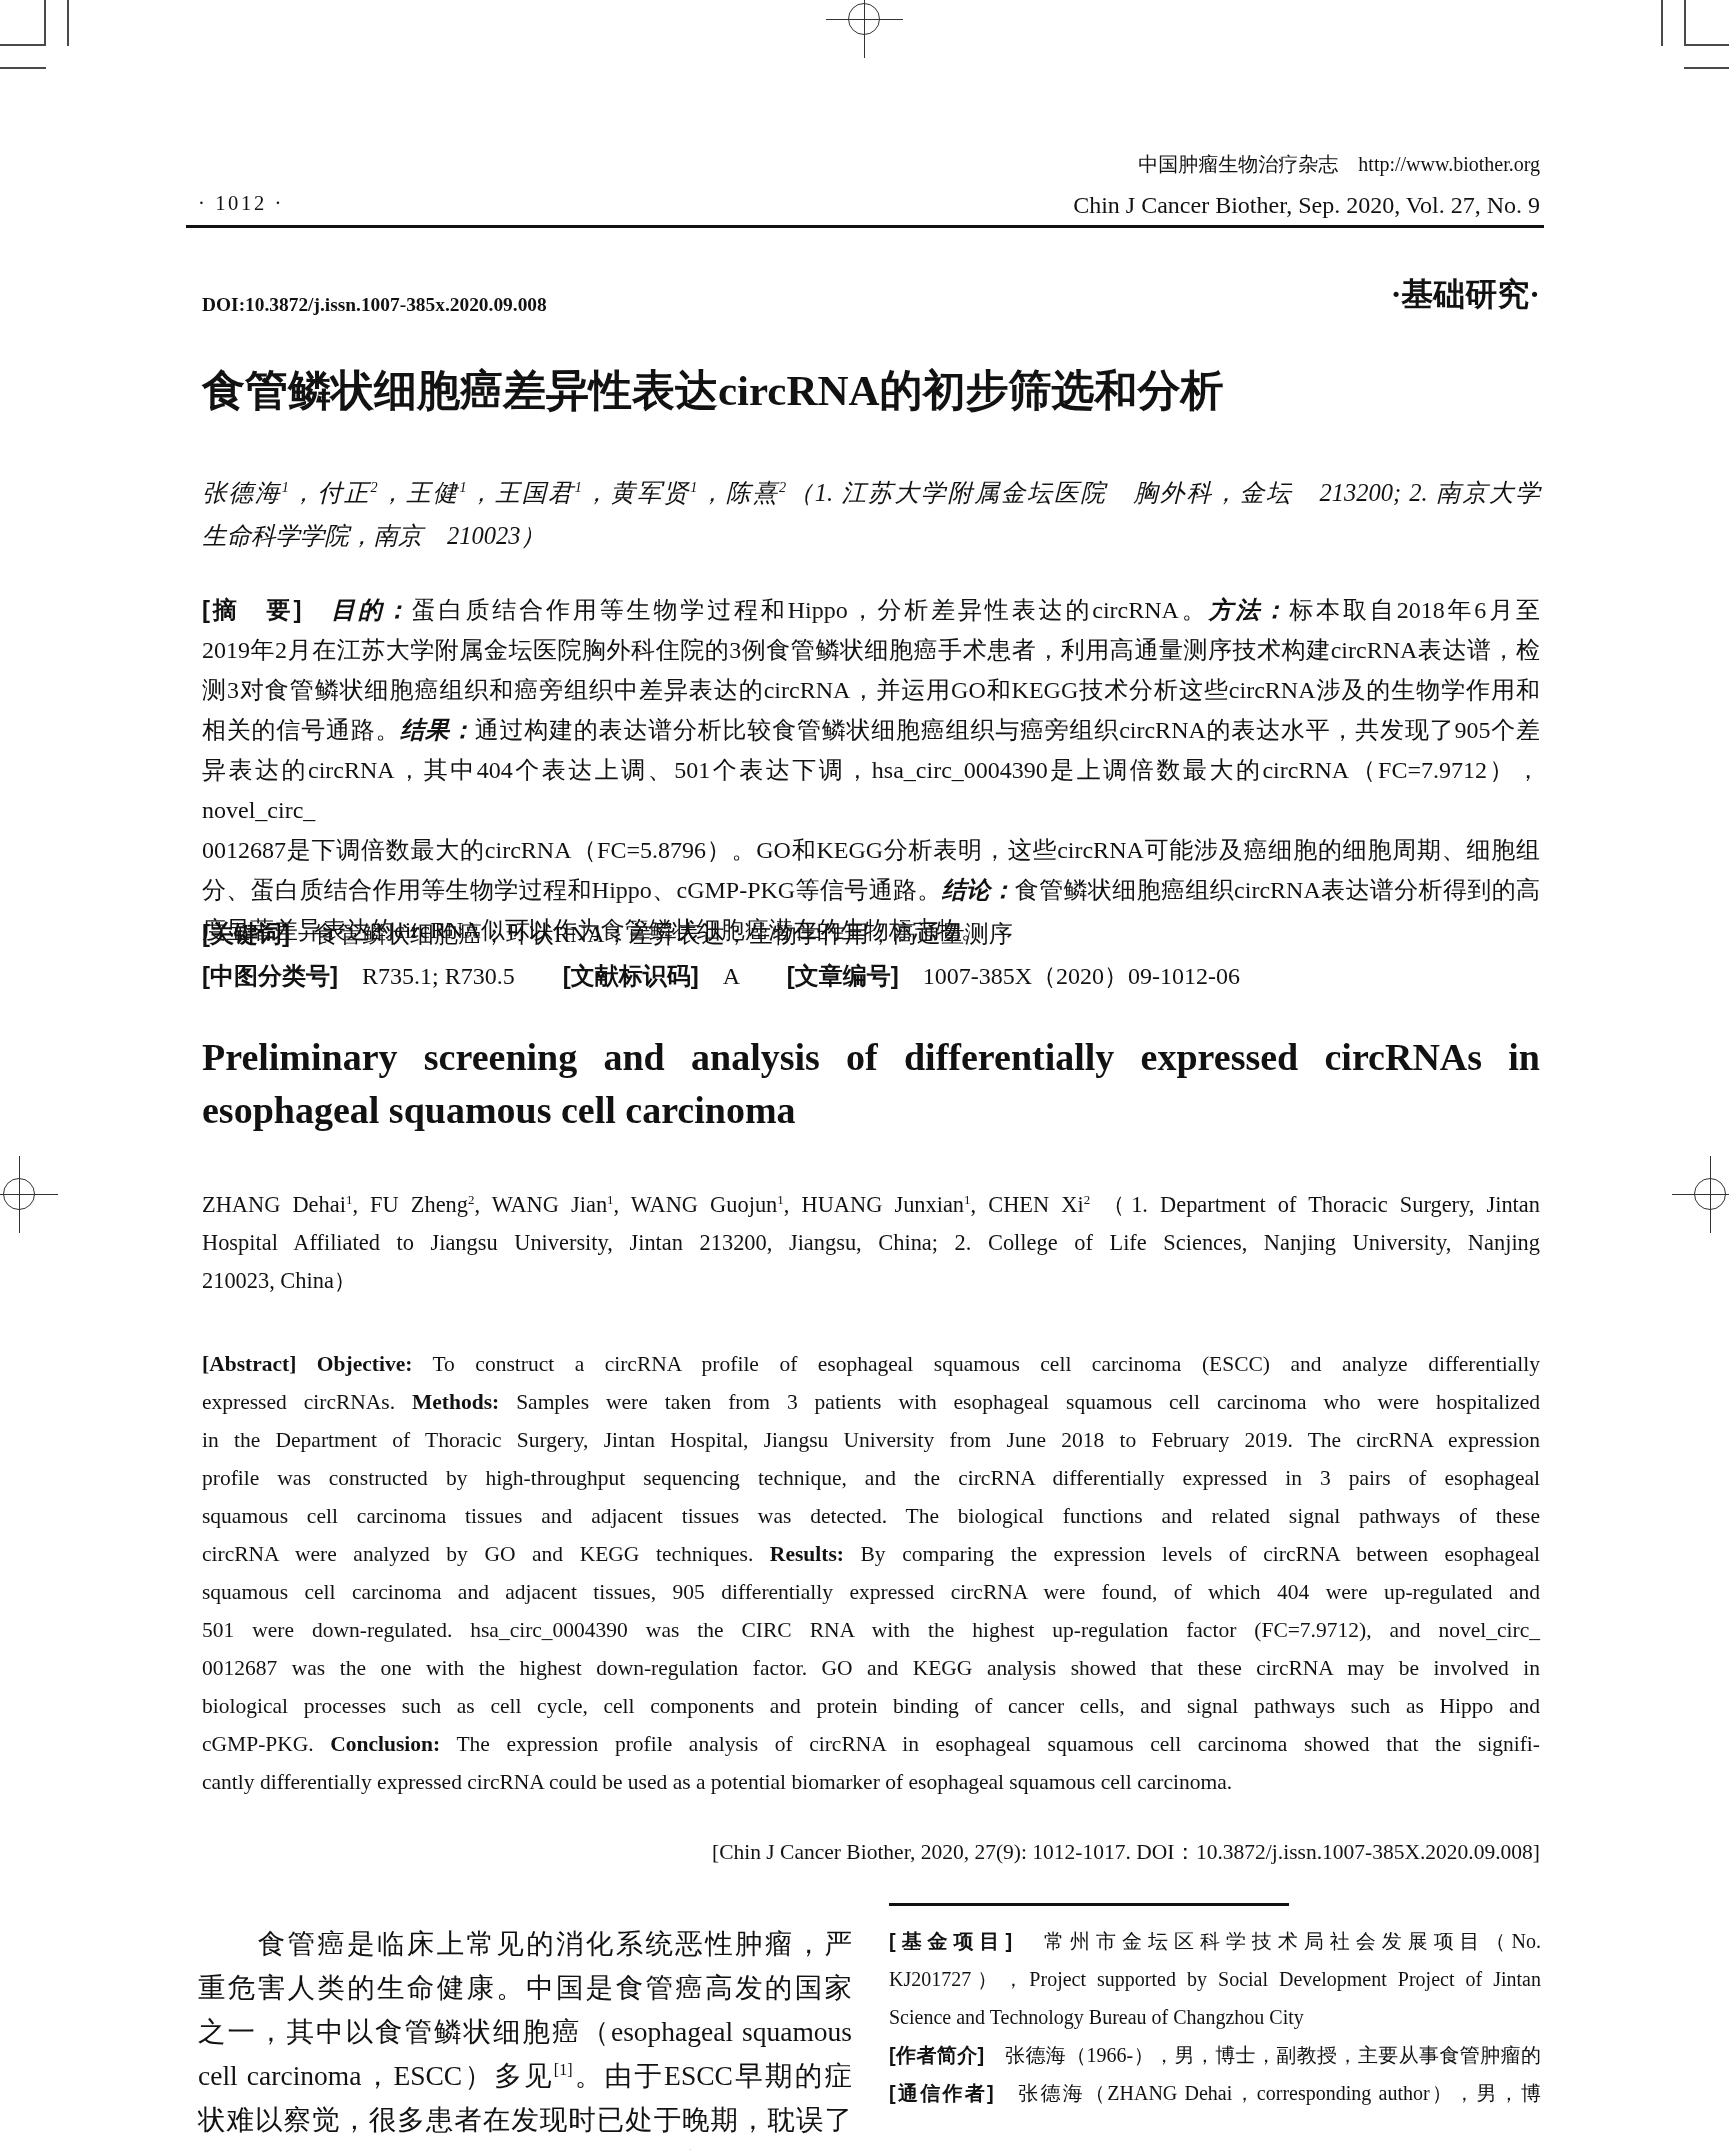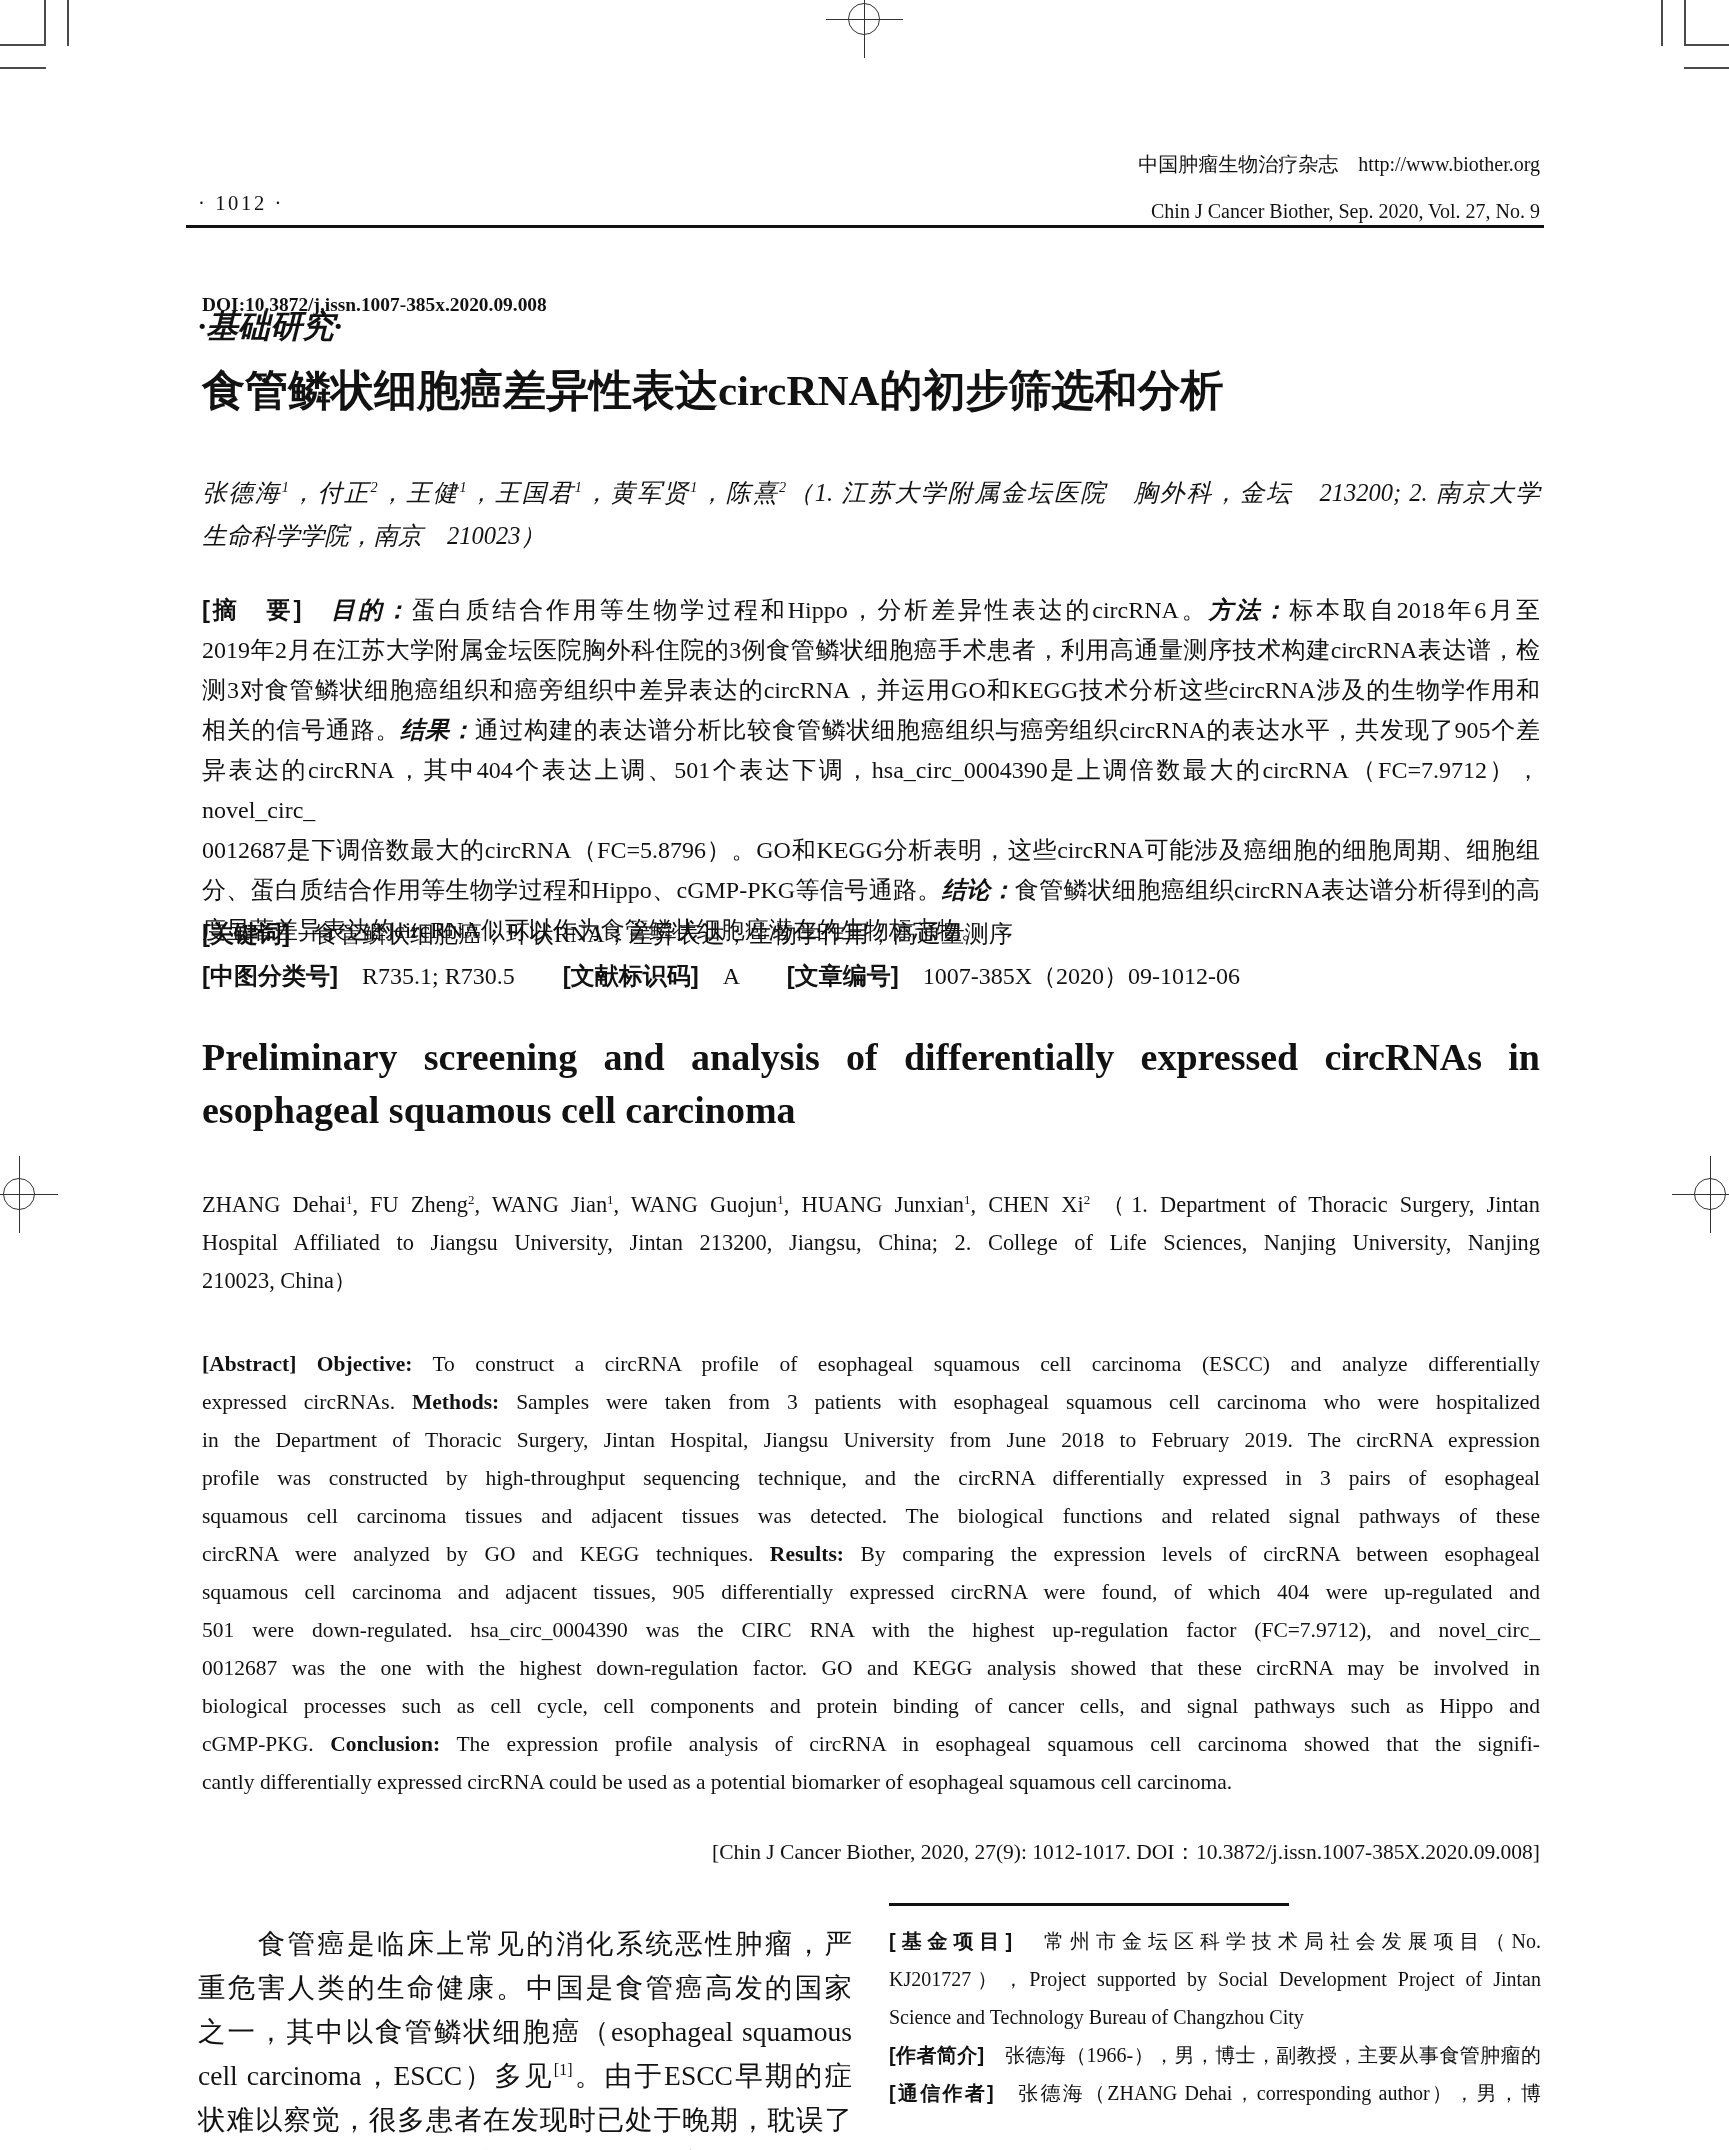--- a/index.html
+++ b/index.html
@@ -11,24 +11,24 @@
   .cm.v{width:1.7px;height:46px;}
   .cm.h{height:1.7px;width:46px;}
   
   .rm{position:absolute;width:77px;height:77px;}
   .rm .c{position:absolute;left:22.4px;top:22.4px;width:30px;height:30px;border:1.3px solid #333;border-radius:50%;}
   .rm .hl{position:absolute;left:0;top:38px;width:77px;height:1.3px;background:#333;}
   .rm .vl{position:absolute;left:38px;top:0;width:1.3px;height:77px;background:#333;}
   
   .hdr-cn{left:198px;top:151px;width:1342px;text-align:right;font-size:20px;}
   .page-num{left:198px;top:192px;font-size:20.6px;letter-spacing:2.6px;}
-  .hdr-en{left:198px;top:200px;width:1342px;text-align:right;font-size:20px;}
+  .hdr-en{left:198px;top:192px;width:1342px;text-align:right;font-size:24px;}
   .rule-top{left:186px;top:225px;width:1358px;height:3px;background:#111;}
   .doi{left:202px;top:294px;font-size:19.4px;font-weight:bold;}
-  .category{left:198px;top:273px;width:1342px;font-size:32px;font-weight:bold;font-style:italic;margin-top:32px;}
+  .category{left:198px;top:273px;width:1342px;text-align:right;font-size:32px;font-weight:bold;}
   .title-cn{left:202px;top:362px;font-size:43px;font-weight:bold;}
   .authors-cn{left:202px;top:471px;width:1338px;font-size:24.5px;line-height:43px;font-style:italic;}
   .abs-cn{left:202px;top:590px;width:1338px;font-size:24px;line-height:40px;}
   .kw-cn{left:202px;top:914px;width:1338px;font-size:24px;line-height:40px;}
   .clc{left:202px;top:956px;width:1338px;font-size:24px;line-height:40px;}
   .title-en{left:202px;top:1031px;width:1338px;font-size:38px;line-height:53px;font-weight:bold;}
   .authors-en{left:202px;top:1186px;width:1338px;font-size:22.4px;line-height:38px;}
   .abs-en{left:202px;top:1345px;width:1338px;font-size:21.5px;line-height:38px;}
   .kw-en{left:202px;top:1799px;width:1338px;font-size:21.5px;line-height:38px;}
   .cite{left:202px;top:1837px;width:1338px;font-size:21.5px;text-align:right;}

